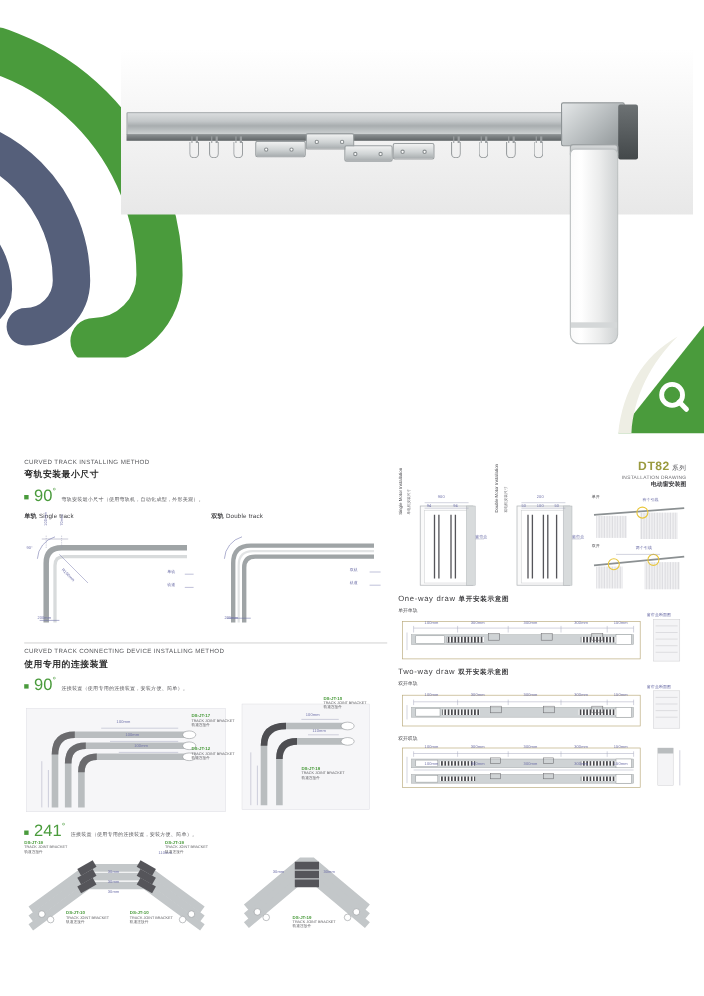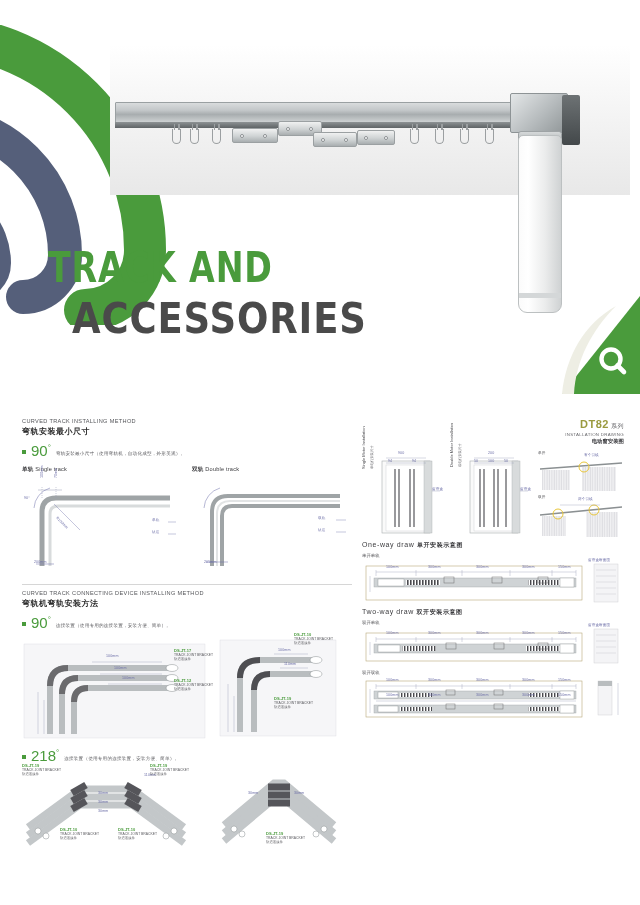--- a/index.html
+++ b/index.html
@@ -172,24 +172,20 @@
       <div class="bracket" style="left:247px; top:85px; width:38px;">
         <span class="hole" style="left:6px"></span>
         <span class="hole" style="left:26px"></span>
       </div>
 
       <div class="motor-top"></div>
       <div class="motor"></div>
       <div class="motor-band"></div>
     </div>
 
-    <div class="hero-title">
-      <div class="t-line1">TRACK AND</div>
-      <div class="t-line2">ACCESSORIES</div>
-    </div>
 
     <div class="corner">
       <svg width="88" height="98" viewBox="0 0 88 98">
         <path d="M 88 0 L 88 98 L 10 98 Z" fill="#4a9b3c"></path>
         <path d="M 10 98 C 14 60 32 28 64 10 C 40 34 24 64 22 98 Z" fill="#eeeee4"></path>
         <g transform="translate(48,52)">
           <circle cx="11" cy="11" r="9.5" fill="none" stroke="#ffffff" stroke-width="4.4"></circle>
           <line x1="17.5" y1="17.5" x2="24" y2="24" stroke="#ffffff" stroke-width="4.6" stroke-linecap="round"></line>
         </g>
       </svg>
@@ -252,21 +248,21 @@
           </svg>
           <span class="dim" style="position:absolute; left:6px; top:78px;">205mm</span>
           <span class="dim" style="position:absolute; left:120px; top:34px;">双轨</span>
           <span class="dim" style="position:absolute; left:120px; top:46px;">轨道</span>
         </div>
       </div>
 
       <div style="margin-top:6px;">
         <div style="height:0.6px;background:#d6d6d6;margin-bottom:5px;"></div>
         <div class="sec-en">CURVED TRACK CONNECTING DEVICE INSTALLING METHOD</div>
-        <div class="sec-cn">弯轨机弯轨安装方法</div>
+        <div class="sec-cn">使用专用的连接装置</div>
         <div class="ang-row">
           <span class="ang-sq"></span>
           <span class="ang"><span>90</span><sup>°</sup></span>
           <span class="ang-note">连接装置（使用专用的连接装置，安装方便、简单）。</span>
         </div>
       </div>
 
       <div style="position:relative; height:108px; margin-top:4px;">
 
         <svg style="position:absolute;left:0;top:8px;" width="185" height="98" viewBox="0 0 185 98">
@@ -332,21 +328,21 @@
         <div style="position:absolute; left:252px; top:62px;">
           <div class="code">DS-JT-19</div>
           <div class="code-en">TRACK JOINT BRACKET</div>
           <div class="code-cn">轨道连接件</div>
         </div>
       </div>
 
       <div style="margin-top:2px;">
         <div class="ang-row">
           <span class="ang-sq"></span>
-          <span class="ang"><span>218</span><sup>°</sup></span>
+          <span class="ang"><span>241</span><sup>°</sup></span>
           <span class="ang-note">连接装置（使用专用的连接装置，安装方便、简单）。</span>
         </div>
       </div>
 
       <div style="position:relative; height:86px; margin-top:4px;">
 
         <svg style="position:absolute;left:0;top:12px;" width="185" height="72" viewBox="0 0 185 72">
           <path d="M 6 56 L 58 18 L 110 18 L 162 56" fill="none" stroke="#c3c7c9" stroke-width="7"></path>
           <path d="M 6 64 L 58 26 L 110 26 L 162 64" fill="none" stroke="#c3c7c9" stroke-width="7"></path>
           <path d="M 6 48 L 58 10 L 110 10 L 162 48" fill="none" stroke="#c3c7c9" stroke-width="7"></path>

